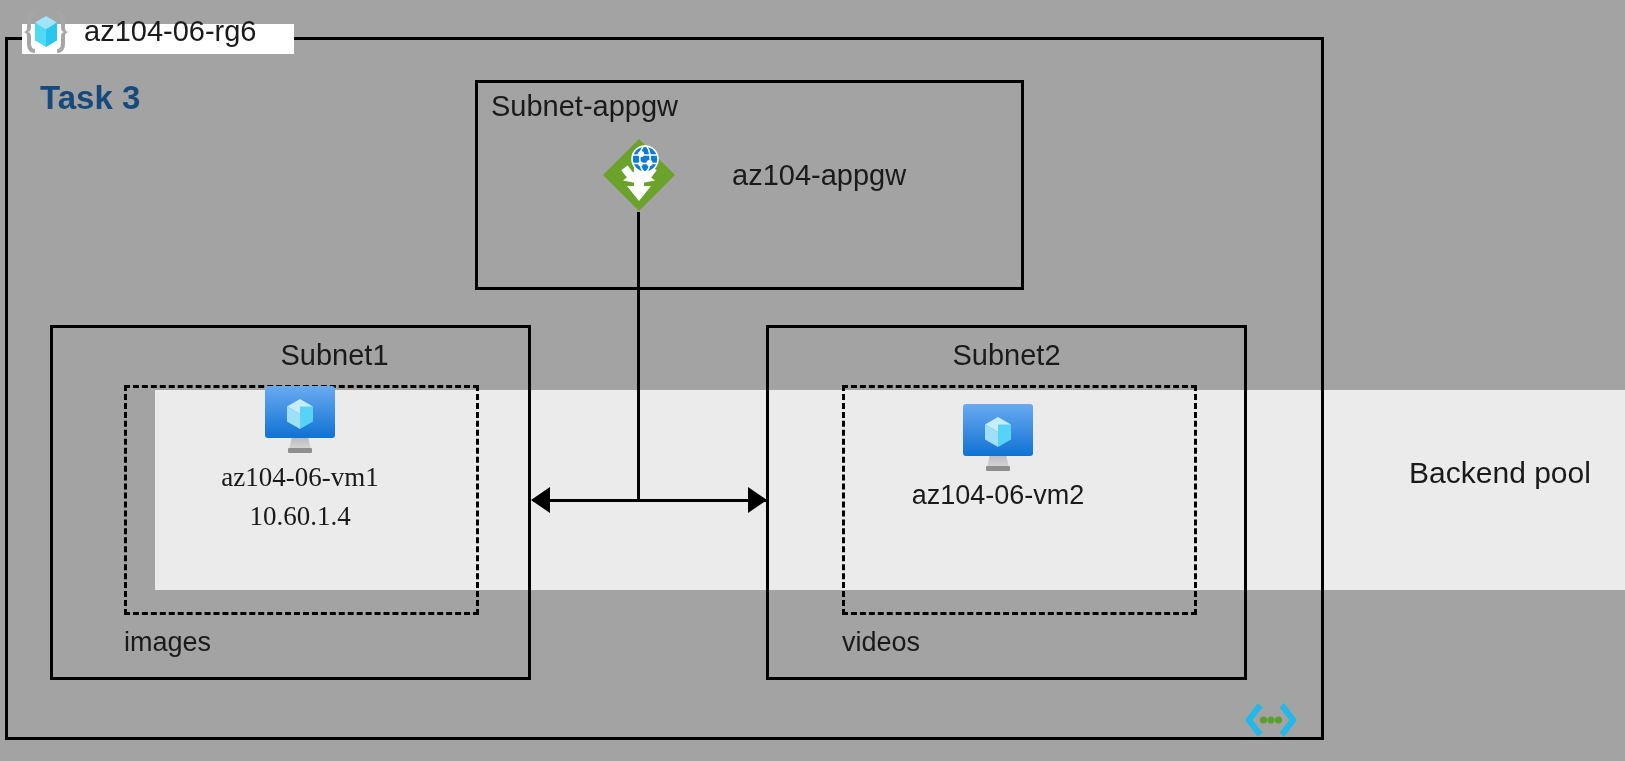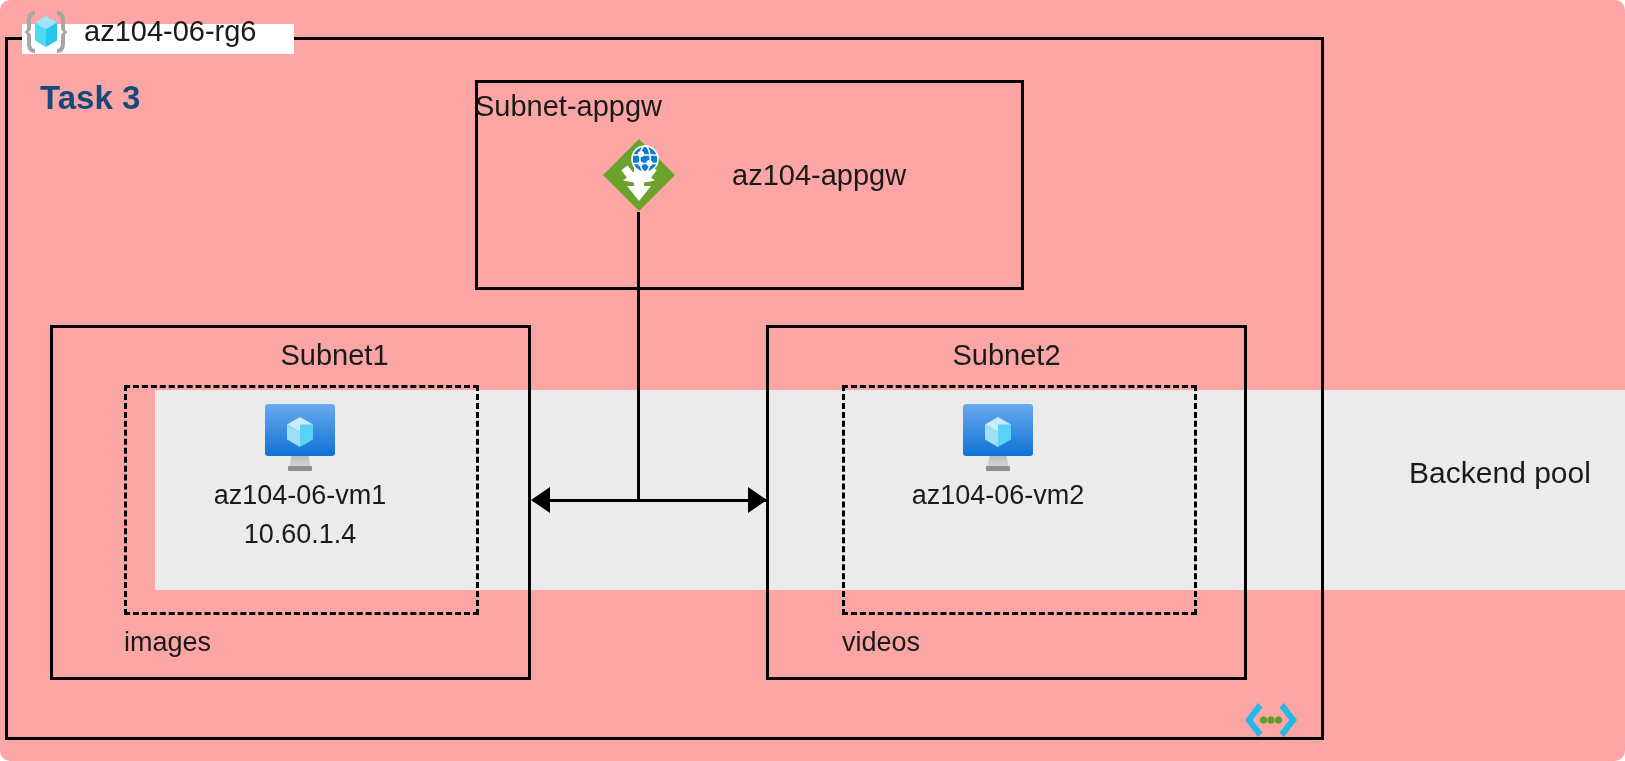--- a/index.html
+++ b/index.html
@@ -8,23 +8,22 @@
     background: #ffffff;
   }
   body {
     font-family: "Liberation Sans", sans-serif;
     -webkit-font-smoothing: antialiased;
   }
   #stage {
     position: relative;
     width: 1625px;
     height: 761px;
-    background: #fca5a5;
+    background: #a3a3a3;
     overflow: hidden;
-    border-radius: 10px;
   }
 
   
   .backend-band {
     position: absolute;
     left: 155px;
     top: 390px;
     width: 1470px;
     height: 200px;
     background: #ebebeb;
@@ -109,21 +108,21 @@
   .subnet-box.net2   { left: 766px; top: 325px; width: 481px; height: 355px; }
 
   .subnet-title {
     position: absolute;
     font-size: 29px;
     color: #1a1a1a;
     line-height: 36px;
     white-space: nowrap;
     z-index: 7;
   }
-  .subnet-title.appgw { left: 475px; top: 88px; text-align: left; }
+  .subnet-title.appgw { left: 491px; top: 88px; text-align: left; }
   .subnet-title.net1  { left: 50px;  top: 337px; width: 569px; text-align: center; }
   .subnet-title.net2  { left: 766px; top: 337px; width: 481px; text-align: center; }
 
   
   .dashed-box {
     position: absolute;
     border: 3px dashed #000000;
     box-sizing: border-box;
     background: transparent;
     z-index: 7;
@@ -142,21 +141,21 @@
   .dashed-caption.c1 { left: 124px; top: 625px; width: 355px; }
   .dashed-caption.c2 { left: 842px; top: 625px; width: 355px; }
 
   
   .vm-group {
     position: absolute;
     width: 260px;
     text-align: center;
     z-index: 8;
   }
-  .vm-group.v1 { left: 170px; top: 400px; }
+  .vm-group.v1 { left: 170px; top: 382px; font-family: Liberation Serif, serif; }
   .vm-group.v2 { left: 868px; top: 400px; }
   .vm-icon {
     width: 78px;
     height: 74px;
     display: block;
     margin: 0 auto;
   }
   .vm-text {
     font-size: 27px;
     color: #1a1a1a;

